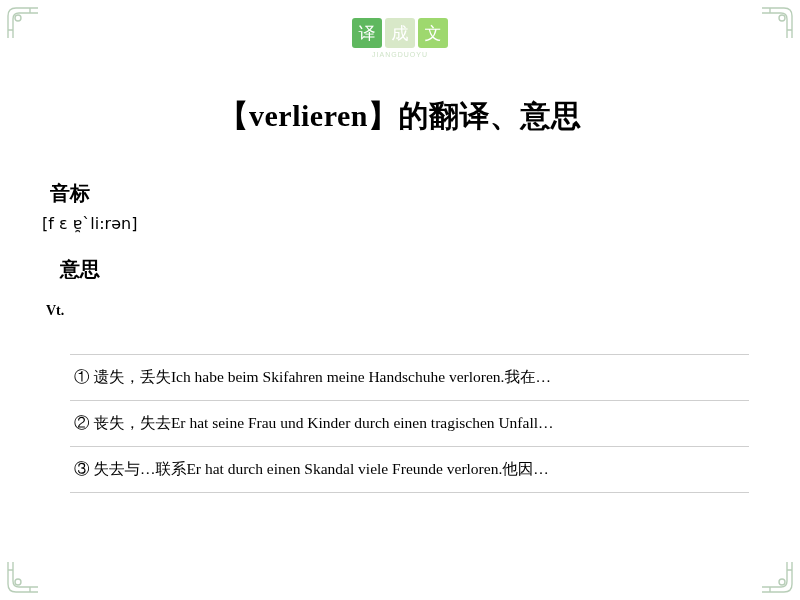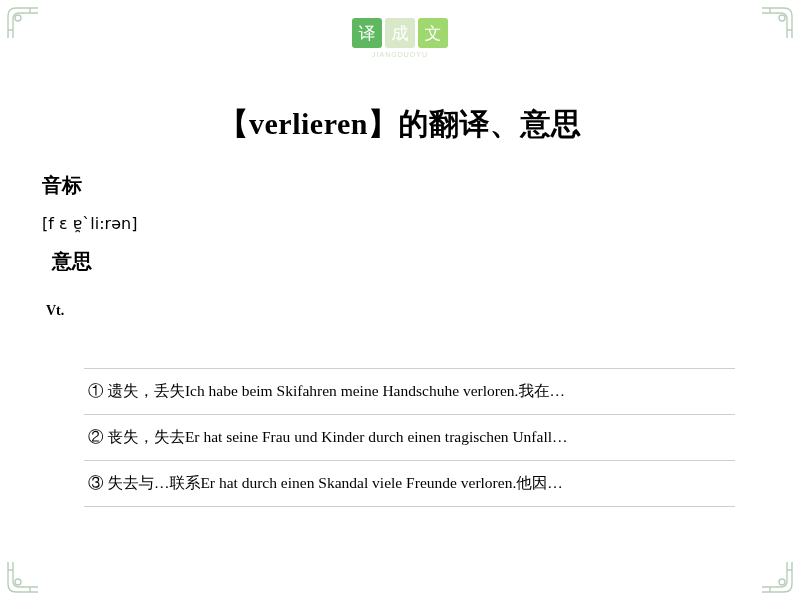--- a/index.html
+++ b/index.html
@@ -66,34 +66,34 @@
   
   .page {
     position: absolute;
     top: 0; left: 0;
     width: 800px;
     height: 600px;
     box-sizing: border-box;
     padding: 0 42px;
   }
   h1.title {
-    margin: 16px;
+    margin: 8px;
     padding-top: 88px;
     text-align: center;
     font-size: 30px;
     font-weight: bold;
     font-family: "Liberation Serif", serif;
     letter-spacing: 0.5px;
   }
   h1.title .word {
     font-family: "Liberation Serif", serif;
   }
 
   h2.section {
-    margin: 0;
+    margin: 8px;
     font-size: 20px;
     font-weight: bold;
     font-family: "Liberation Serif", serif;
   }
   .sec-phonetic { position: absolute; top: 172px; left: 42px; }
   .phonetic-val {
     position: absolute;
     top: 214px;
     left: 42px;
     font-size: 16px;
@@ -108,21 +108,21 @@
     font-size: 14px;
     font-weight: bold;
     font-family: "Liberation Serif", serif;
   }
 
   ol.senses {
     position: absolute;
     top: 352px;
     left: 42px;
     right: 49px;
-    margin: 16px;
+    margin: 2px;
     padding: 0 0 0 26px;
     list-style: decimal;
     font-size: 15.5px;
   }
   ol.senses li {
     border-bottom: 1px solid #cfcfcf;
     padding: 12px 2px 12px 4px;
     white-space: nowrap;
     overflow: hidden;
     text-overflow: clip;

